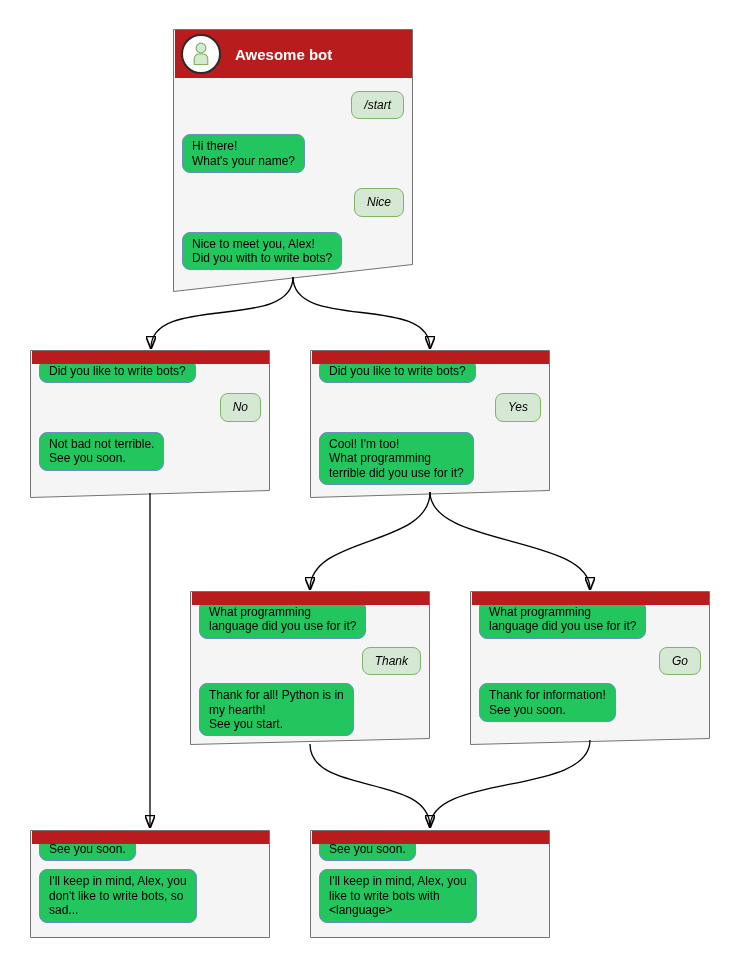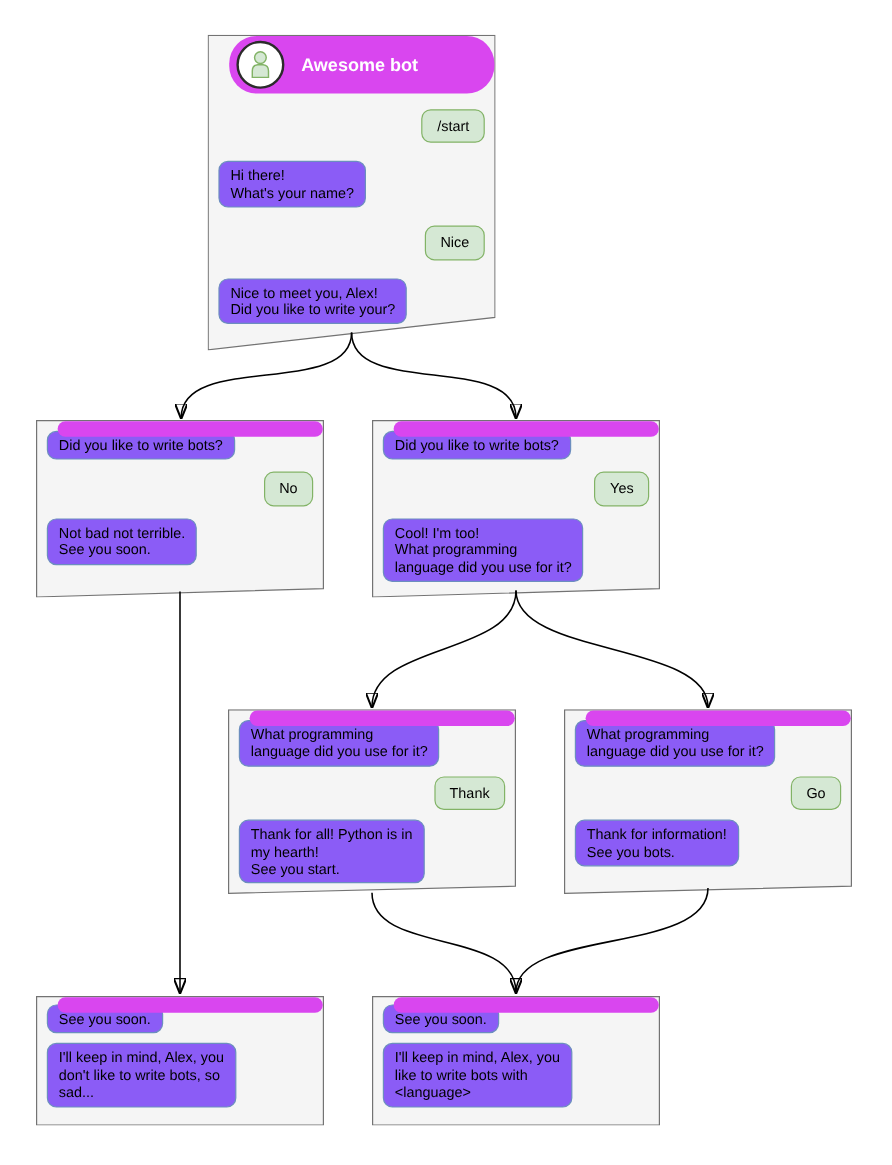--- a/index.html
+++ b/index.html
@@ -2,40 +2,40 @@
 <html><head>
 <meta charset="utf-8">
 <style>
   html,body { margin:0; padding:0; background:#ffffff; }
   body { width:743px; height:971px; font-family:"Liberation Sans", sans-serif; }
   .canvas { position:relative; width:743px; height:971px; overflow:hidden; background:#ffffff; }
 
   .node { position:absolute; }
   .node-shape { position:absolute; left:0; top:0; z-index:1; }
 
-  .header { position:absolute; left:18px; right:1px; top:1px; background:#d946ef; z-index:3;border-radius:23px; }
+  .header { position:absolute; left:2px; right:1px; top:1px; background:#b91c1c; z-index:3; }
   .header.small { height:13px; }
   .header.large { height:48px; display:flex; align-items:center; }
 
   .avatar { width:40px; height:40px; border-radius:50%; background:#ffffff;
             border:2px solid #2b2b2b; margin-left:6px; box-sizing:border-box;
             display:flex; align-items:center; justify-content:center; flex:0 0 auto; }
   .bot-title { color:#ffffff; font-weight:bold; font-size:15px; margin-left:14px; }
 
   .msgs { position:absolute; left:9px; right:9px; z-index:2;
           display:flex; flex-direction:column; }
   .msgs.root { top:49px; padding-top:13px; gap:15px; }
   .msgs.lvl  { top:14px; }
   .gap10 { gap:10px; } .gap8 { gap:8px; }
 
   .msg { white-space:pre-line; font-size:12px; line-height:1.2; color:#000;
          border-radius:8px; max-width:200px; box-sizing:border-box; }
-  .msg.bot  { background:#8b5cf6; border:1px solid #6c8ebf; padding:4px 9px; align-self:flex-start; }
+  .msg.bot  { background:#22c55e; border:1px solid #6c8ebf; padding:4px 9px; align-self:flex-start; }
   .msg.user { background:#d5e8d4; border:1px solid #82b366; padding:6px 12px; align-self:flex-end;
-              min-width:38px; text-align:center; }
+              min-width:38px; text-align:center;font-style:italic; }
   .tuck5 { margin-top:-5px; }
   .tuck7 { margin-top:-7px; }
 
   .edges { position:absolute; left:0; top:0; z-index:5; pointer-events:none; }
   .edges path { stroke:#000000; stroke-width:1.3; fill:none; }
 </style>
 </head>
 <body>
 
 <div class="canvas">
@@ -52,21 +52,21 @@
         </svg>
       </span>
       <span class="bot-title">Awesome bot</span>
     </div>
     <div class="msgs root">
       <div class="msg user">/start</div>
       <div class="msg bot">Hi there!
 What's your name?</div>
       <div class="msg user">Nice</div>
       <div class="msg bot">Nice to meet you, Alex!
-Did you like to write your?</div>
+Did you with to write bots?</div>
     </div>
   </div>
 
   <div class="node" style="left:30px; top:350px; width:240px; height:148px;">
     <svg class="node-shape" width="240" height="148">
       <polygon points="0.5,0.5 239.5,0.5 239.5,140.5 0.5,147.5" fill="#f5f5f5" stroke="#737373" stroke-width="1"></polygon>
     </svg>
     <div class="header small"></div>
     <div class="msgs lvl gap10">
       <div class="msg bot tuck5">Did you like to write bots?</div>
@@ -79,21 +79,21 @@
   <div class="node" style="left:310px; top:350px; width:240px; height:148px;">
     <svg class="node-shape" width="240" height="148">
       <polygon points="0.5,0.5 239.5,0.5 239.5,140.5 0.5,147.5" fill="#f5f5f5" stroke="#737373" stroke-width="1"></polygon>
     </svg>
     <div class="header small"></div>
     <div class="msgs lvl gap10">
       <div class="msg bot tuck5">Did you like to write bots?</div>
       <div class="msg user">Yes</div>
       <div class="msg bot">Cool! I'm too!
 What programming
-language did you use for it?</div>
+terrible did you use for it?</div>
     </div>
   </div>
 
   <div class="node" style="left:190px; top:591px; width:240px; height:154px;">
     <svg class="node-shape" width="240" height="154">
       <polygon points="0.5,0.5 239.5,0.5 239.5,147.5 0.5,153.5" fill="#f5f5f5" stroke="#737373" stroke-width="1"></polygon>
     </svg>
     <div class="header small"></div>
     <div class="msgs lvl gap8">
       <div class="msg bot tuck5">What programming
@@ -108,21 +108,21 @@
   <div class="node" style="left:470px; top:591px; width:240px; height:154px;">
     <svg class="node-shape" width="240" height="154">
       <polygon points="0.5,0.5 239.5,0.5 239.5,147.5 0.5,153.5" fill="#f5f5f5" stroke="#737373" stroke-width="1"></polygon>
     </svg>
     <div class="header small"></div>
     <div class="msgs lvl gap8">
       <div class="msg bot tuck5">What programming
 language did you use for it?</div>
       <div class="msg user">Go</div>
       <div class="msg bot">Thank for information!
-See you bots.</div>
+See you soon.</div>
     </div>
   </div>
 
   <div class="node" style="left:30px; top:830px; width:240px; height:108px;">
     <svg class="node-shape" width="240" height="108">
       <polygon points="0.5,0.5 239.5,0.5 239.5,107.5 0.5,107.5" fill="#f5f5f5" stroke="#737373" stroke-width="1"></polygon>
     </svg>
     <div class="header small"></div>
     <div class="msgs lvl gap8">
       <div class="msg bot tuck7">See you soon.</div>

